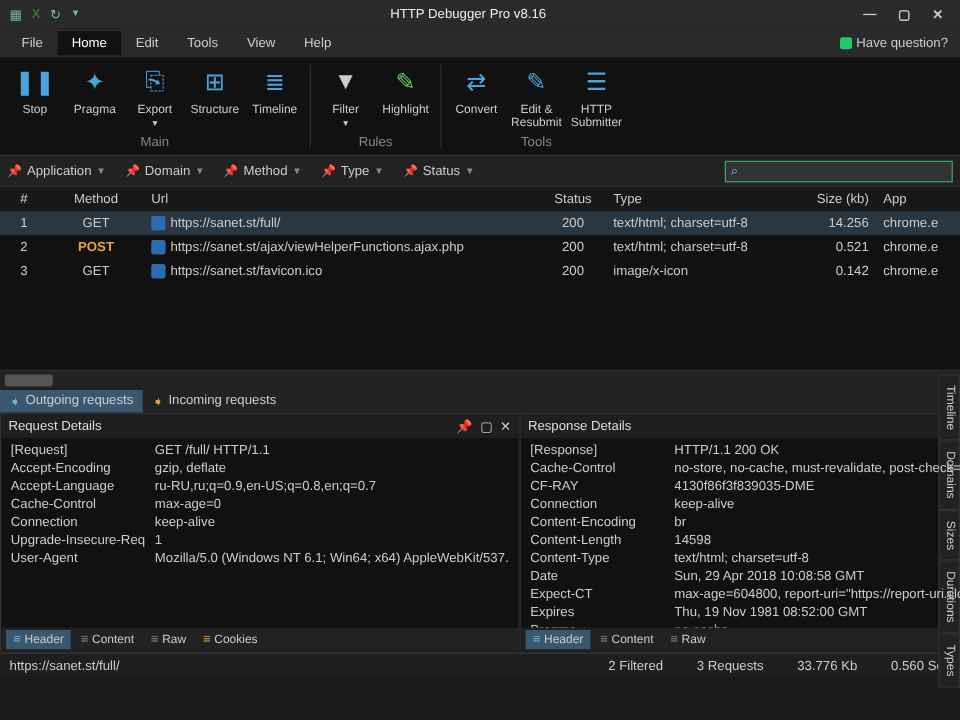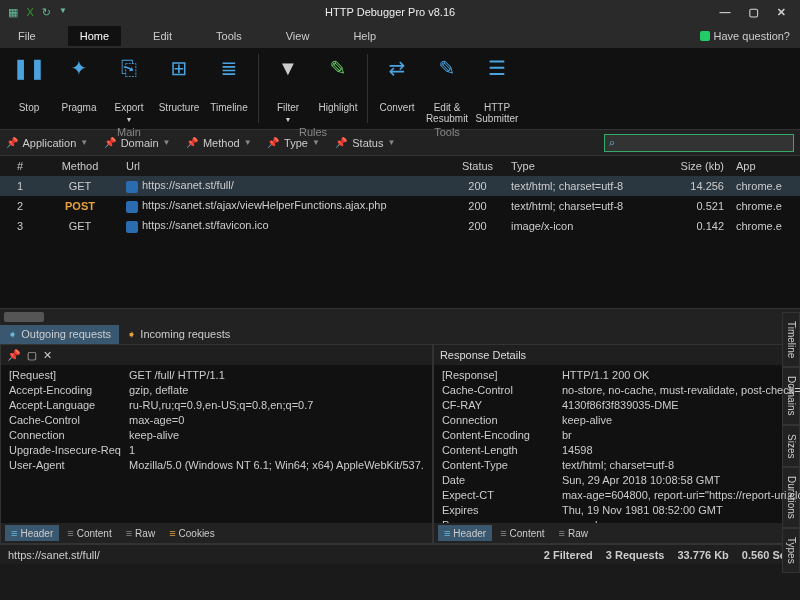--- a/index.html
+++ b/index.html
@@ -12,21 +12,21 @@
 .menubar { height:24px; background:#2a2a2a; display:flex; align-items:center; padding-left:6px; }
 .menubar .mi { padding:4px 12px; cursor:pointer; }
 .menubar .mi.active { background:#111; color:#fff; }
 .menubar .question { margin-left:auto; margin-right:10px; display:flex; align-items:center; gap:4px; }
 .menubar .question .dot { width:10px; height:10px; background:#2c6; border-radius:2px; }
 .ribbon { height:82px; background:#111; display:flex; border-bottom:1px solid #333; }
 .rgroup { display:flex; flex-direction:column; align-items:center; padding:4px 6px 2px; }
 .rgroup .btns { display:flex; gap:4px; align-items:flex-start; }
 .rbtn { display:flex; flex-direction:column; align-items:center; width:46px; padding:2px; cursor:pointer; }
 .rbtn .ic { width:28px; height:28px; display:flex; align-items:center; justify-content:center; font-size:20px; }
-.rbtn span { font-size:10px; margin-top:20px; text-align:center; line-height:1.1; color:#ccc; }
+.rbtn span { font-size:10px; margin-top:4px; text-align:center; line-height:1.1; color:#ccc; }
 .rgroup .glabel { font-size:11px; color:#888; margin-top:auto; padding-bottom:2px; }
 .sep { width:1px; background:#333; margin:6px 0; }
 .filters { height:26px; background:#222; display:flex; align-items:center; gap:12px; padding:0 6px; border-bottom:1px solid #333; }
 .fbtn { display:flex; align-items:center; gap:4px; cursor:pointer; }
 .fbtn .pin { color:#2c6; font-size:10px; }
 .fbtn .dd { color:#888; font-size:8px; }
 .search { flex:0 0 190px; margin-left:auto; display:flex; align-items:center; background:#333; height:18px; padding:0 4px; border:1px solid #3a6; }
 .search .mg { color:#6bd; font-size:11px; }
 .grid { background:#111; }
 .ghead { display:flex; height:20px; align-items:center; color:#bbb; background:#181818; }
@@ -50,42 +50,42 @@
 .phead .pc { display:flex; gap:6px; font-size:10px; }
 .pbody { flex:1; overflow:hidden; padding:4px 8px; position:relative; }
 .pbody .row { display:flex; height:15px; }
 .pbody .k { width:120px; color:#ccc; flex-shrink:0; overflow:hidden; }
 .pbody .v { color:#ccc; overflow:hidden; white-space:nowrap; }
 .pfoot { height:20px; background:#222; display:flex; align-items:center; gap:2px; padding:0 4px; }
 .pfoot .ft { padding:2px 6px; display:flex; align-items:center; gap:3px; cursor:pointer; font-size:10px; }
 .pfoot .ft.active{ background:#3a5770; }
 .status { height:20px; background:#1f1f1f; display:flex; align-items:center; padding:0 8px; border-top:1px solid #333; }
 .status .s-url{ flex:1; }
-.status .s-r{ margin-left:13px;font-weight:bold; }
+.status .s-r{ margin-left:28px; }
 </style>
 </head>
 <body>
 
 <div class="titlebar">
   <div class="qat">
     <span>▦</span>
     <span style="color:#393">X</span>
     <span>↻</span>
     <span style="font-size:8px">▼</span>
   </div>
   <div class="title">HTTP Debugger Pro v8.16</div>
   <div class="winctl">
     <span>—</span>
     <span>▢</span>
     <span>✕</span>
   </div>
 </div>
 
 <div class="menubar">
-  <div id="menu-slot" style="display: flex; gap: 20px;">
+  <div id="menu-slot" style="display: flex;">
       <div class="mi">File</div>
       <div class="mi active">Home</div>
       <div class="mi">Edit</div>
       <div class="mi">Tools</div>
       <div class="mi">View</div>
       <div class="mi">Help</div>
     </div>
   <div class="question">
     <span class="dot"></span>
     <span>Have question?</span>
@@ -244,20 +244,21 @@
     </div>
   <div class="t">
       <span style="color:#e6a23c">➧</span>
       <span>Incoming requests</span>
     </div>
 </div>
 
 <div class="panes">
   <div class="pane">
     <div class="phead">
+        <div class="pt">Request Details</div>
         <div class="pc">
           <span>📌</span>
           <span>▢</span>
           <span>✕</span>
         </div>
       </div>
     <div class="pbody" id="req-body">
         <div class="row">
           <div class="k">[Request]</div>
           <div class="v">GET /full/ HTTP/1.1</div>

